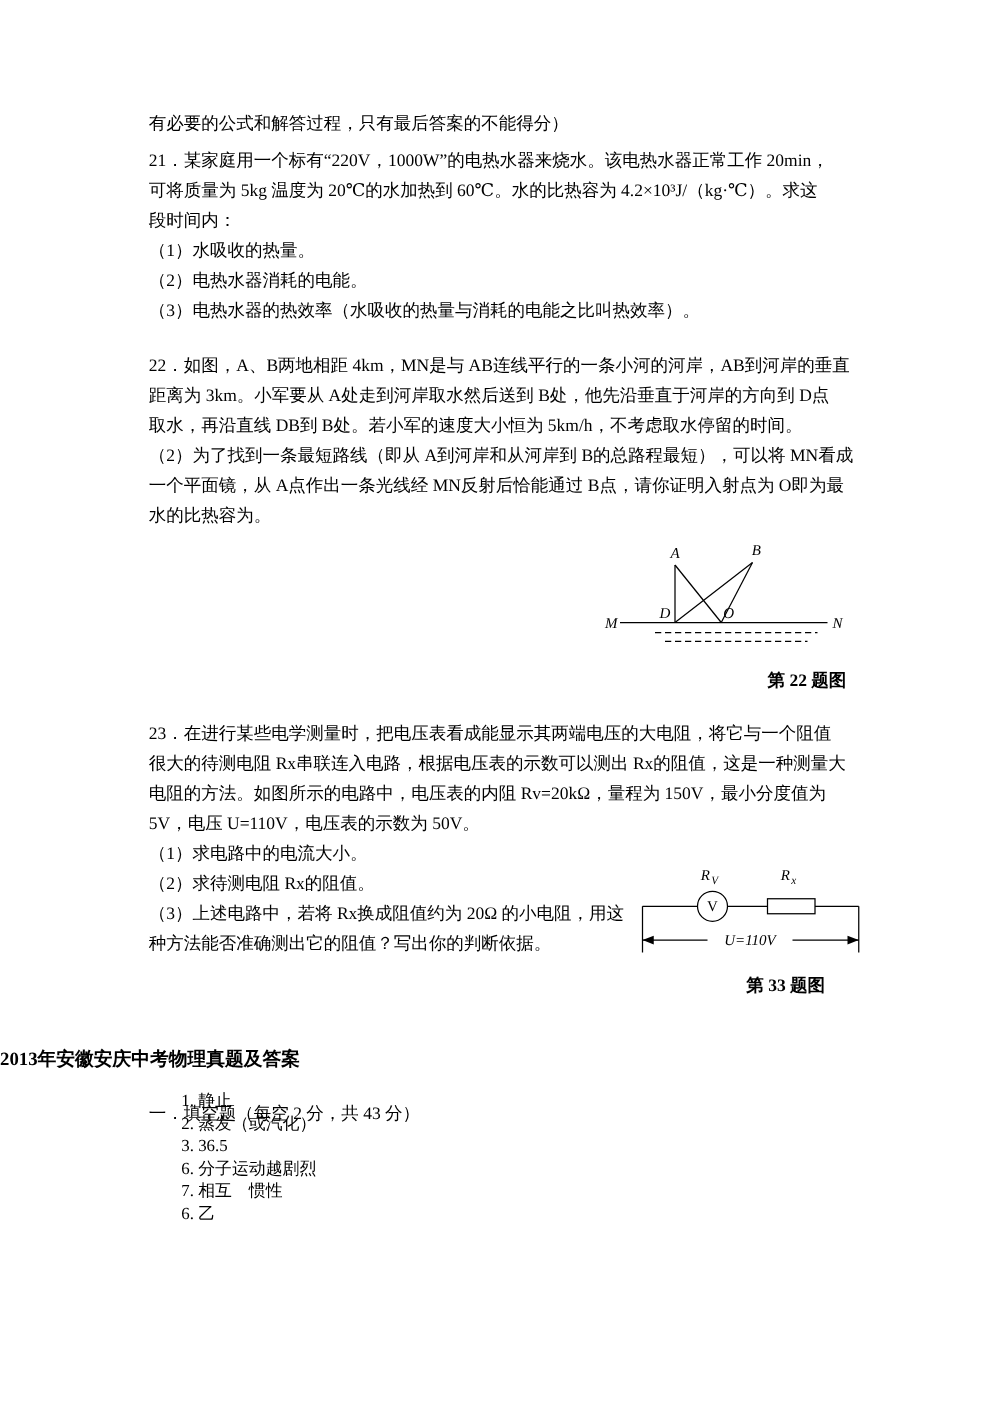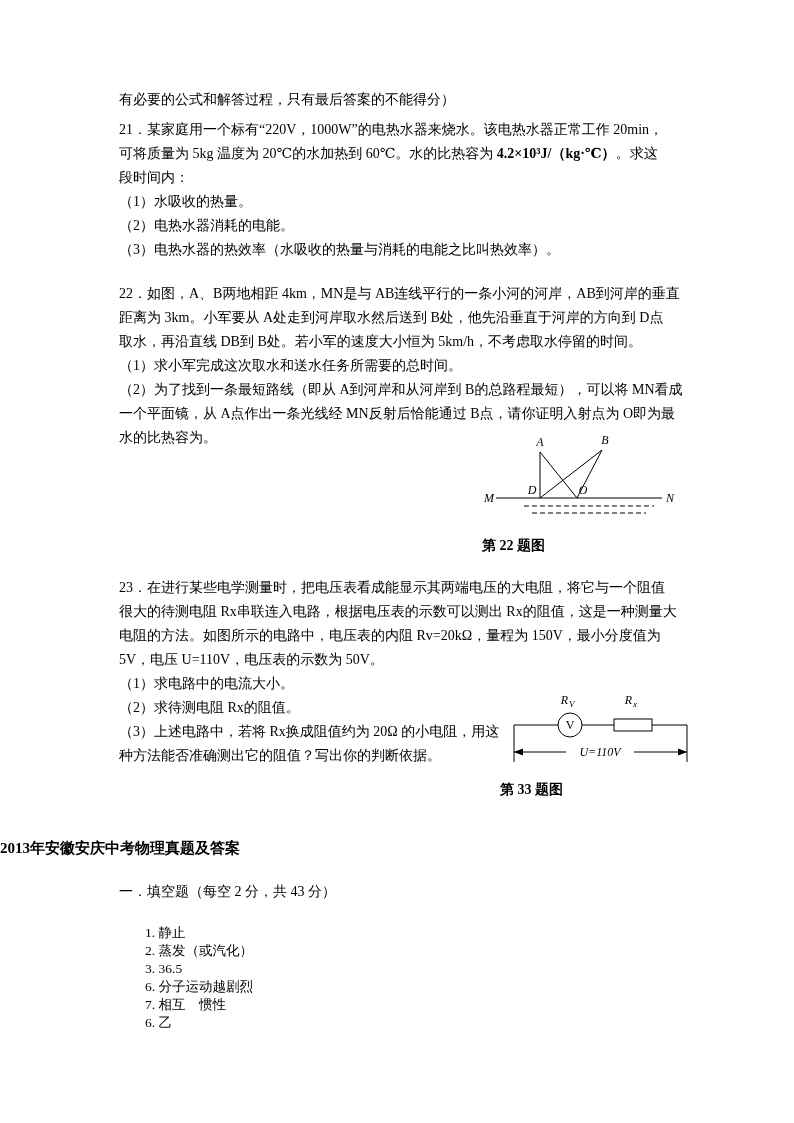--- a/index.html
+++ b/index.html
@@ -8,25 +8,25 @@
     position:relative;
     width:726px; height:1123px;
     background:#ffffff;
     color:#000;
     font-family:"Liberation Serif","DejaVu Serif",serif;
     font-size:14px;
     overflow:hidden;
   }
   .block { position:absolute; left:119px; width:562px; }
   .line  { line-height:24px; white-space:pre; }
-  .line b { font-weight:bold;text-align:right; }
+  .line b { font-weight:normal;text-align:right; }
   .figure { position:absolute; }
   .fig-caption {
     position:absolute;
-    text-align:left;
+    text-align:right;
     font-weight:bold;
     font-size:14px;
     line-height:16px;
   }
   .heading {
     position:absolute; left:0; width:794px;
     font-weight:bold; font-size:15px; line-height:20px;
   }
   .answers { position:absolute; left:145px; }
   .ans { line-height:18px; white-space:pre; font-size:13.5px; }
@@ -53,21 +53,20 @@
     <div class="line">段时间内：</div>
     <div class="line">（1）水吸收的热量。</div>
     <div class="line">（2）电热水器消耗的电能。</div>
     <div class="line">（3）电热水器的热效率（水吸收的热量与消耗的电能之比叫热效率）。</div>
   </div>
 
   <div class="block" style="top:282px">
     <div class="line">22．如图，A、B两地相距 4km，MN是与 AB连线平行的一条小河的河岸，AB到河岸的垂直</div>
     <div class="line">距离为 3km。小军要从 A处走到河岸取水然后送到 B处，他先沿垂直于河岸的方向到 D点</div>
     <div class="line">取水，再沿直线 DB到 B处。若小军的速度大小恒为 5km/h，不考虑取水停留的时间。</div>
-    <div class="line">（1）求小军完成这次取水和送水任务所需要的总时间。</div>
     <div class="line">（2）为了找到一条最短路线（即从 A到河岸和从河岸到 B的总路程最短），可以将 MN看成</div>
     <div class="line">一个平面镜，从 A点作出一条光线经 MN反射后恰能通过 B点，请你证明入射点为 O即为最</div>
     <div class="line">水的比热容为。</div>
   </div>
 
   <div class="figure" style="left:482px; top:432px; width:195px; height:100px;">
     <svg width="195" height="100" viewBox="0 0 195 100">
       <line x1="14" y1="66" x2="180" y2="66"></line>
       <line x1="58" y1="20" x2="58" y2="66"></line>
       <line x1="58" y1="66" x2="120" y2="18"></line>
@@ -120,21 +119,21 @@
     </svg>
   </div>
   <div class="fig-caption" style="left:500px; top:782px; width:160px;">第 33 题图</div>
 
   <div class="heading" style="top:838px">2013年安徽安庆中考物理真题及答案</div>
 
   <div class="block" style="top:880px">
     <div class="line">一．填空题（每空 2 分，共 43 分）</div>
   </div>
 
-  <div class="answers" style="top:924px">
+  <div class="answers" style="top:872px">
     <div class="ans">1. 静止</div>
     <div class="ans">2. 蒸发（或汽化）</div>
     <div class="ans">3. 36.5</div>
     <div class="ans">6. 分子运动越剧烈</div>
     <div class="ans">7. 相互    惯性</div>
     <div class="ans">6. 乙</div>
   </div>
 
 </div>
 

